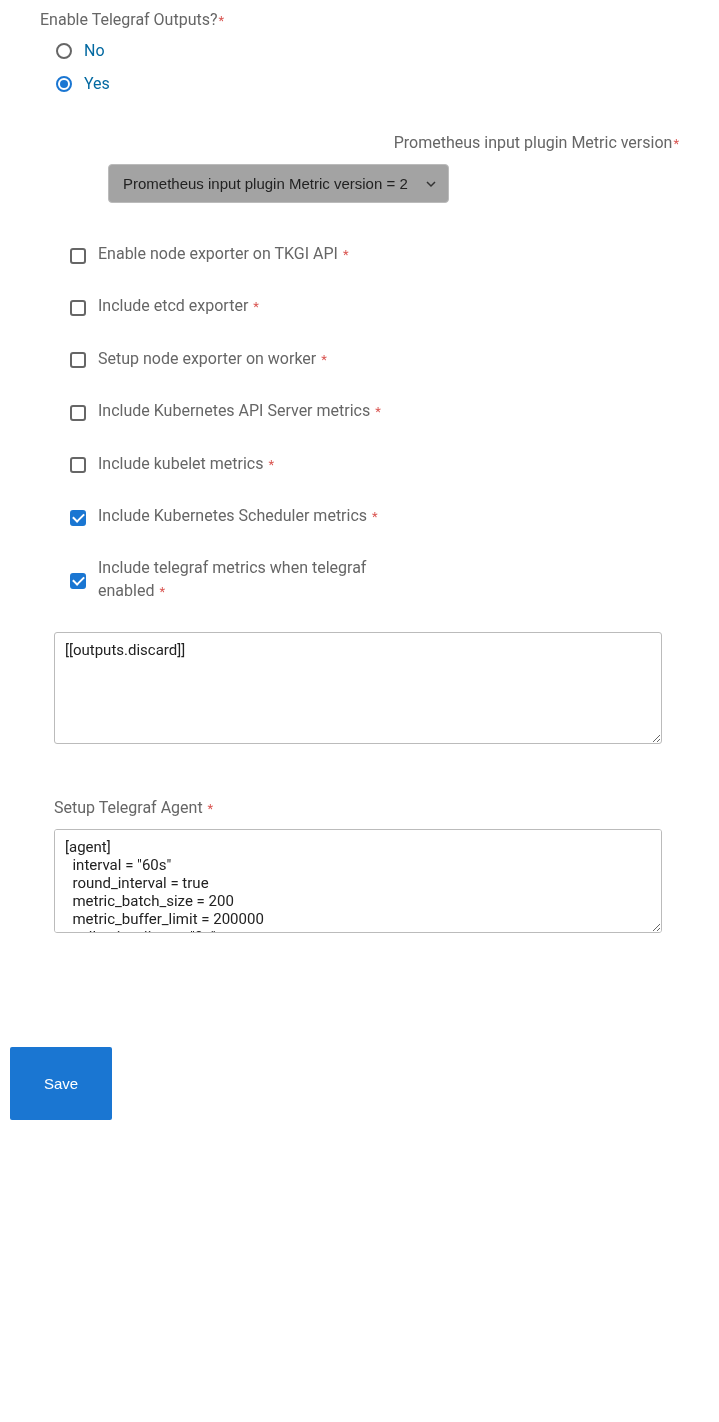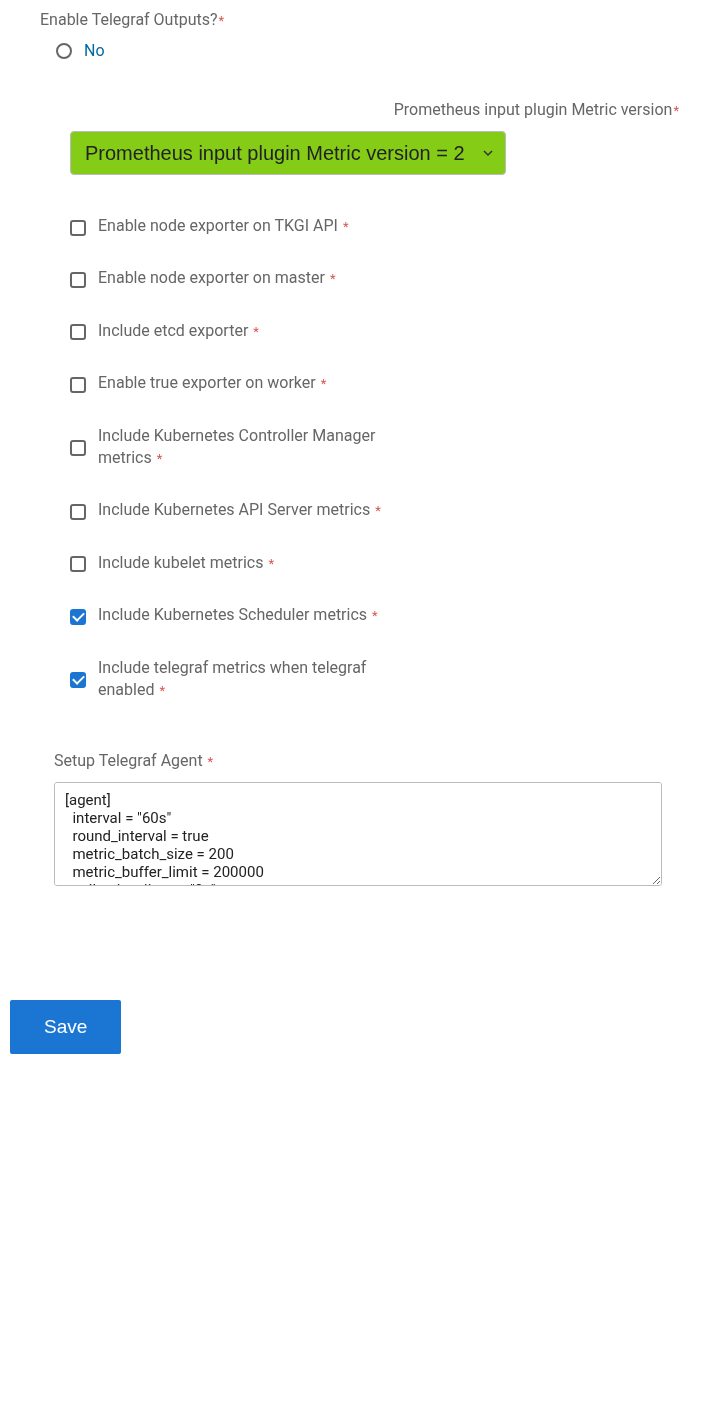--- a/index.html
+++ b/index.html
@@ -70,28 +70,29 @@
       color: #666;
       margin-bottom: 12px;
       text-align: right;
     }
     .select-wrap {
       position: relative;
       display: inline-block;
     }
     select {
       appearance: none;
-      font-size: 20px;
+      font-size: 15px;
       color: #222;
       padding: 10px 40px 10px 14px;
       border: 1px solid #bbb;
       border-radius: 4px;
-      background: #84cc16;
+      background: #a3a3a3;
       cursor: pointer;
       min-width: 338px;
+      margin-left: 38px;
     }
     .select-chevron {
       position: absolute;
       right: 12px;
       top: 50%;
       transform: translateY(-50%);
       pointer-events: none;
     }
     .checkbox-row {
       display: flex;
@@ -159,38 +160,42 @@
     .textarea-agent {
       height: 104px;
       overflow-y: scroll;
     }
     .save-button {
       margin-top: 110px;
       margin-left: -30px;
       background: #1a76d2;
       color: #fff;
       border: none;
-      padding: 16px 34px;
-      font-size: 19px;
+      padding: 28px 34px;
+      font-size: 15px;
       cursor: pointer;
       border-radius: 2px;
     }
   </style>
 </head>
 <body>
 
 
 
 <div class="form-group">
   <div class="group-label">
     <span>Enable Telegraf Outputs?</span><span class="asterisk">*</span>
   </div>
   <div class="radio-row">
     <input type="radio" class="radio-input" name="enable" style="">
     <label class="radio-label">No</label>
+  </div>
+  <div class="radio-row">
+    <input type="radio" class="radio-input" name="enable" checked="" style="">
+    <label class="radio-label">Yes</label>
   </div>
 </div>
 
 <div class="nested-section">
 
   <div class="form-group">
     <div class="field-label">
       <span>Prometheus input plugin Metric version</span><span class="asterisk">*</span>
     </div>
     <div class="select-wrap">
@@ -203,47 +208,35 @@
     </div>
   </div>
 
   <div class="checkbox-row first-check">
     <input type="checkbox" class="checkbox-input" style="">
     <label class="checkbox-label">
       <span>Enable node exporter on TKGI API</span> <span class="asterisk">*</span>
     </label>
   </div>
 
-  <div class="checkbox-row">
-    <input type="checkbox" class="checkbox-input" style="">
-    <label class="checkbox-label">
-      <span>Enable node exporter on master</span> <span class="asterisk">*</span>
-    </label>
-  </div>
 
   <div class="checkbox-row">
     <input type="checkbox" class="checkbox-input" style="">
     <label class="checkbox-label">
       <span>Include etcd exporter</span> <span class="asterisk">*</span>
     </label>
   </div>
 
   <div class="checkbox-row">
     <input type="checkbox" class="checkbox-input" style="">
     <label class="checkbox-label">
-      <span>Enable true exporter on worker</span> <span class="asterisk">*</span>
-    </label>
-  </div>
-
-  <div class="checkbox-row">
-    <input type="checkbox" class="checkbox-input" style="">
-    <label class="checkbox-label">
-      <span>Include Kubernetes Controller Manager metrics</span> <span class="asterisk">*</span>
-    </label>
-  </div>
+      <span>Setup node exporter on worker</span> <span class="asterisk">*</span>
+    </label>
+  </div>
+
 
   <div class="checkbox-row">
     <input type="checkbox" class="checkbox-input" style="">
     <label class="checkbox-label">
       <span>Include Kubernetes API Server metrics</span> <span class="asterisk">*</span>
     </label>
   </div>
 
   <div class="checkbox-row">
     <input type="checkbox" class="checkbox-input" style="">
@@ -262,20 +255,21 @@
   <div class="checkbox-row">
     <input type="checkbox" class="checkbox-input" checked="" style="">
     <label class="checkbox-label">
       <span>Include telegraf metrics when telegraf enabled</span> <span class="asterisk">*</span>
     </label>
   </div>
 
 </div>
 
 <div class="textarea-section">
+  <textarea class="textarea-outputs" style="">[[outputs.discard]]</textarea>
 </div>
 
 <div class="textarea-section" style="margin-top:50px;">
   <div class="textarea-label">
     <span>Setup Telegraf Agent</span> <span class="asterisk">*</span>
   </div>
   <textarea class="textarea-agent" style="">[agent]
   interval = "60s"
   round_interval = true
   metric_batch_size = 200

